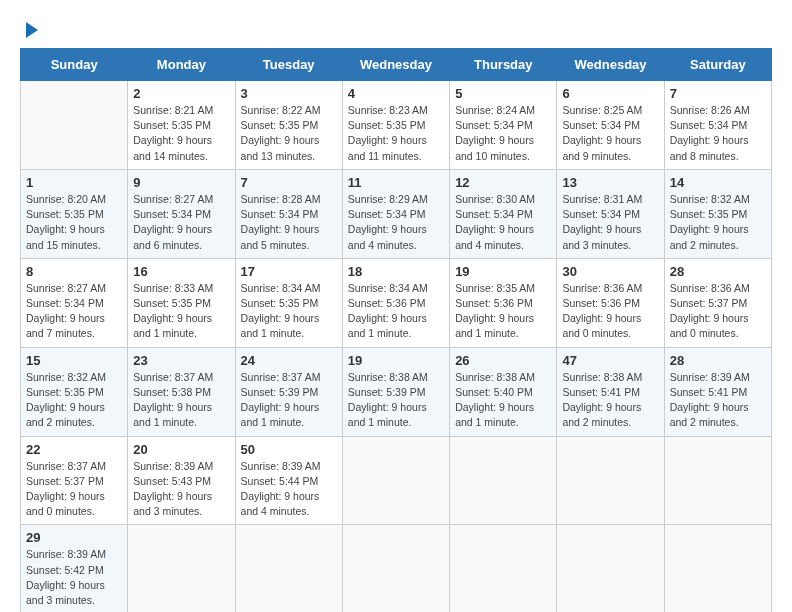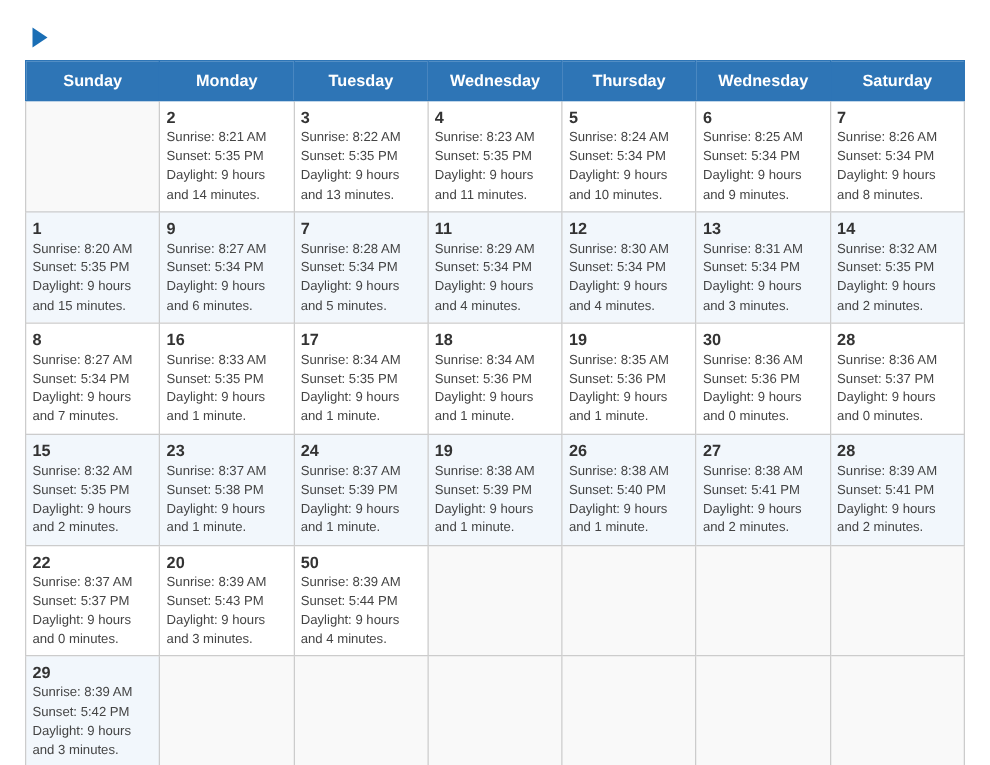--- a/index.html
+++ b/index.html
@@ -230,21 +230,21 @@
         </td>
         <td>
           <span class="day-number">19</span>
           <div class="day-info">Sunrise: 8:38 AM<br>Sunset: 5:39 PM<br>Daylight: 9 hours<br>and 1 minute.</div>
         </td>
         <td>
           <span class="day-number">26</span>
           <div class="day-info">Sunrise: 8:38 AM<br>Sunset: 5:40 PM<br>Daylight: 9 hours<br>and 1 minute.</div>
         </td>
         <td>
-          <span class="day-number">27</span>
+          <span class="day-number">47</span>
           <div class="day-info">Sunrise: 8:38 AM<br>Sunset: 5:41 PM<br>Daylight: 9 hours<br>and 2 minutes.</div>
         </td>
         <td>
           <span class="day-number">28</span>
           <div class="day-info">Sunrise: 8:39 AM<br>Sunset: 5:41 PM<br>Daylight: 9 hours<br>and 2 minutes.</div>
         </td>
       </tr>
       <tr>
         <td>
           <span class="day-number">22</span>

